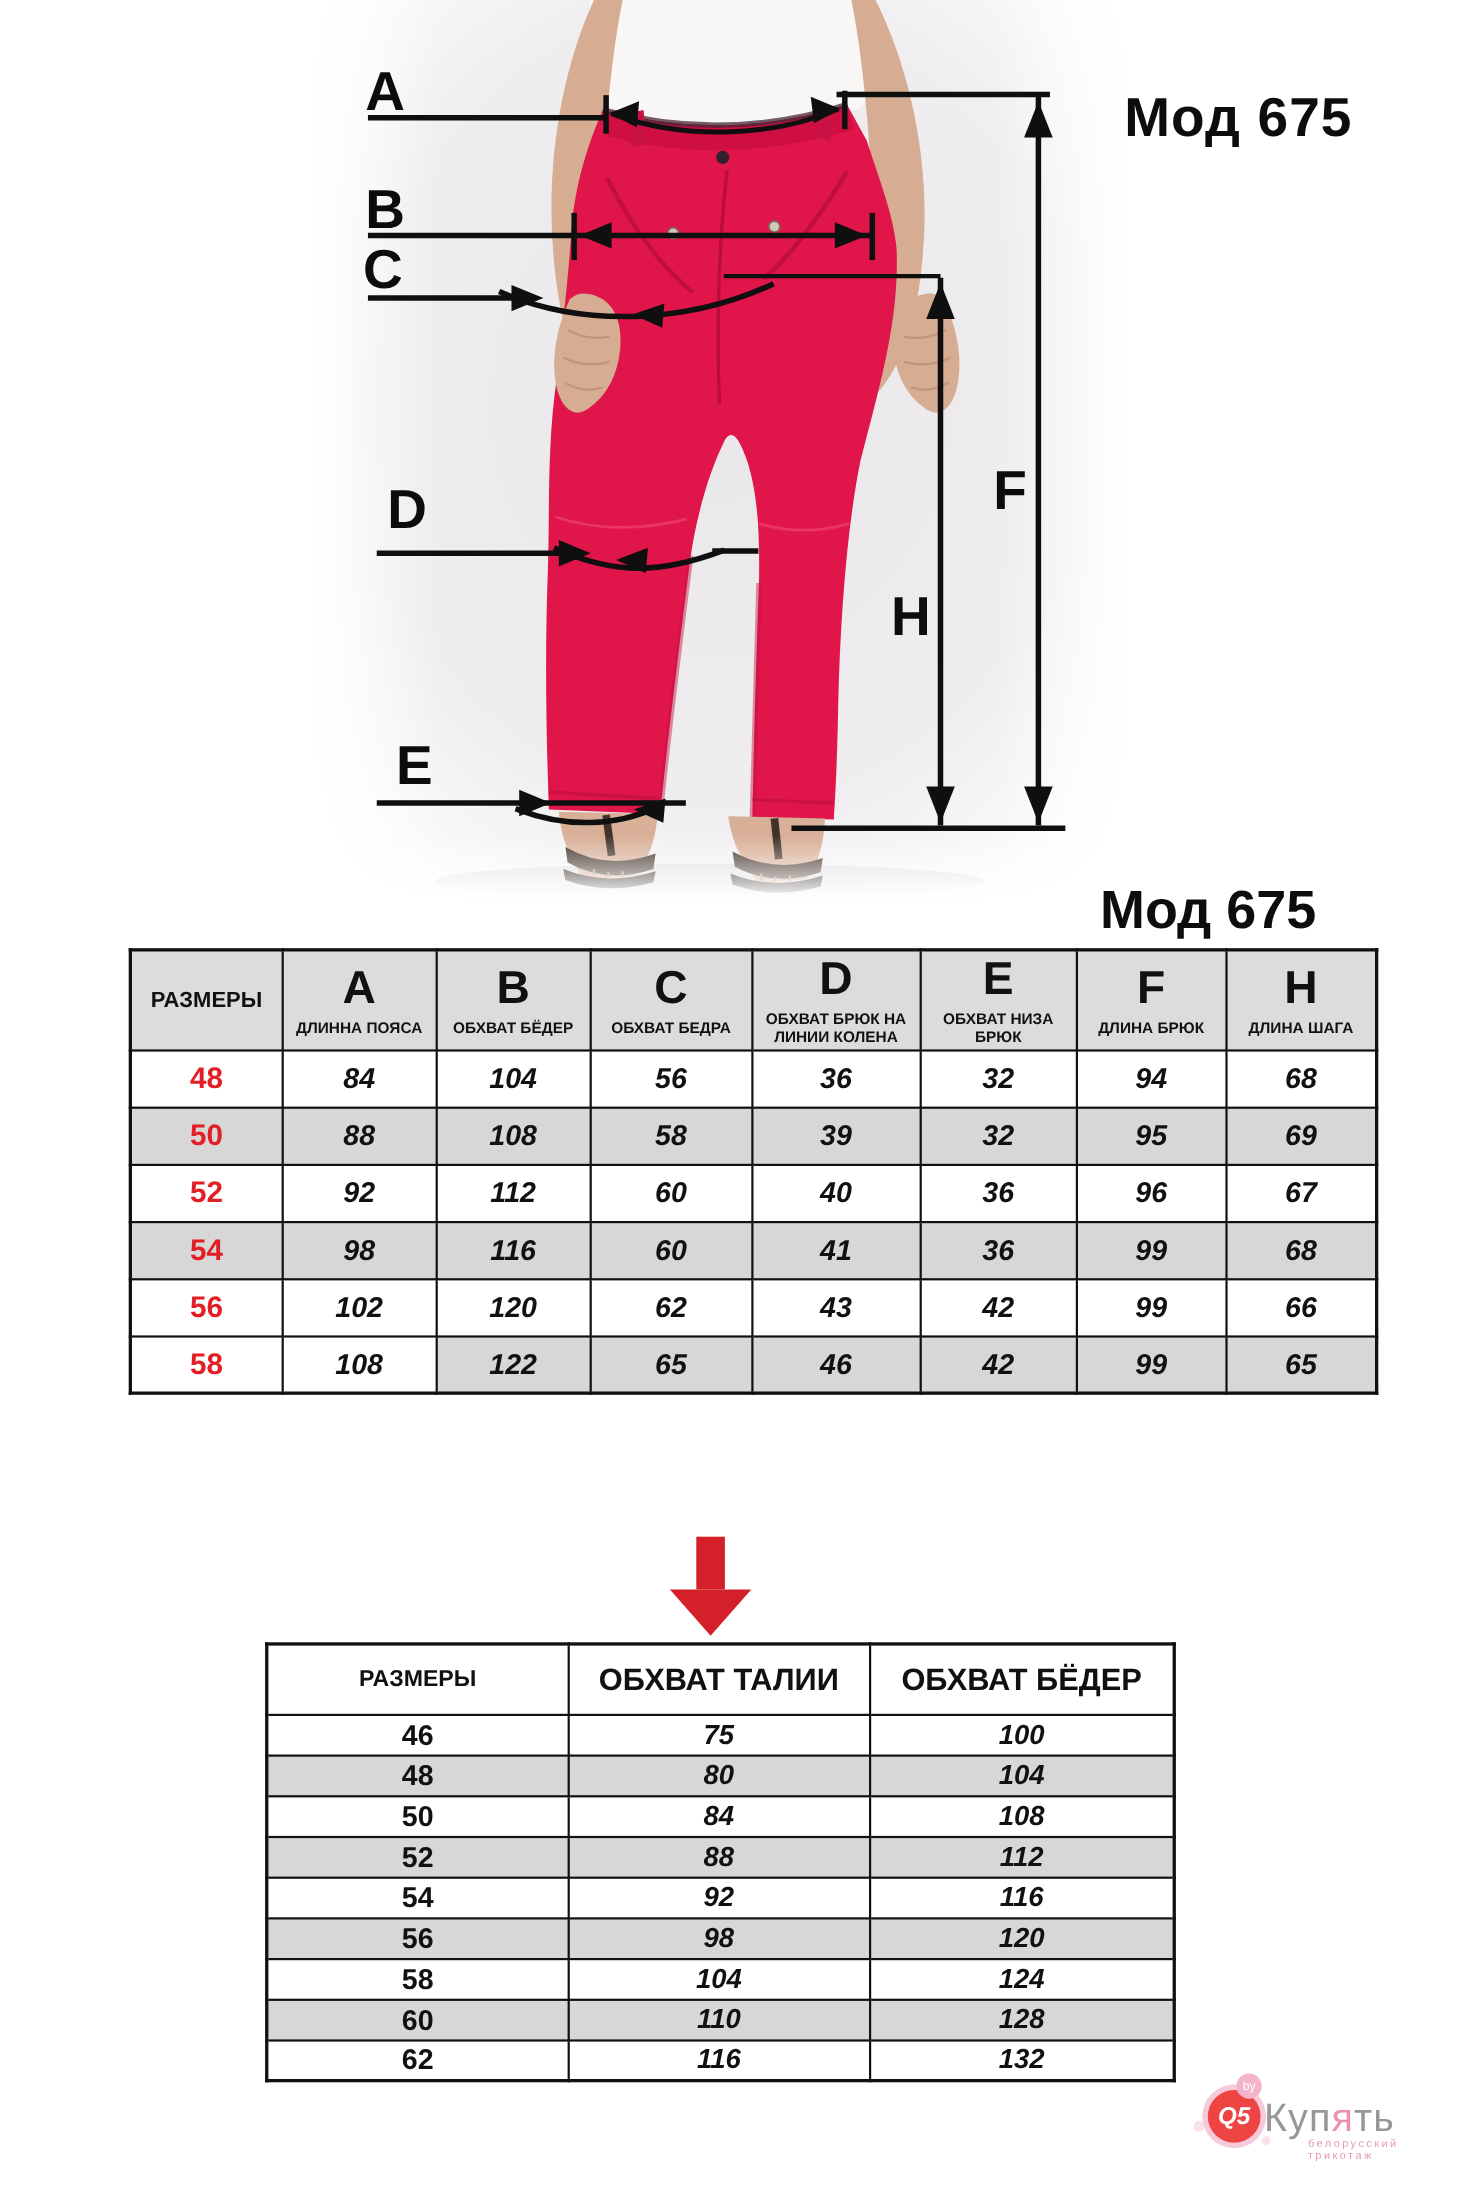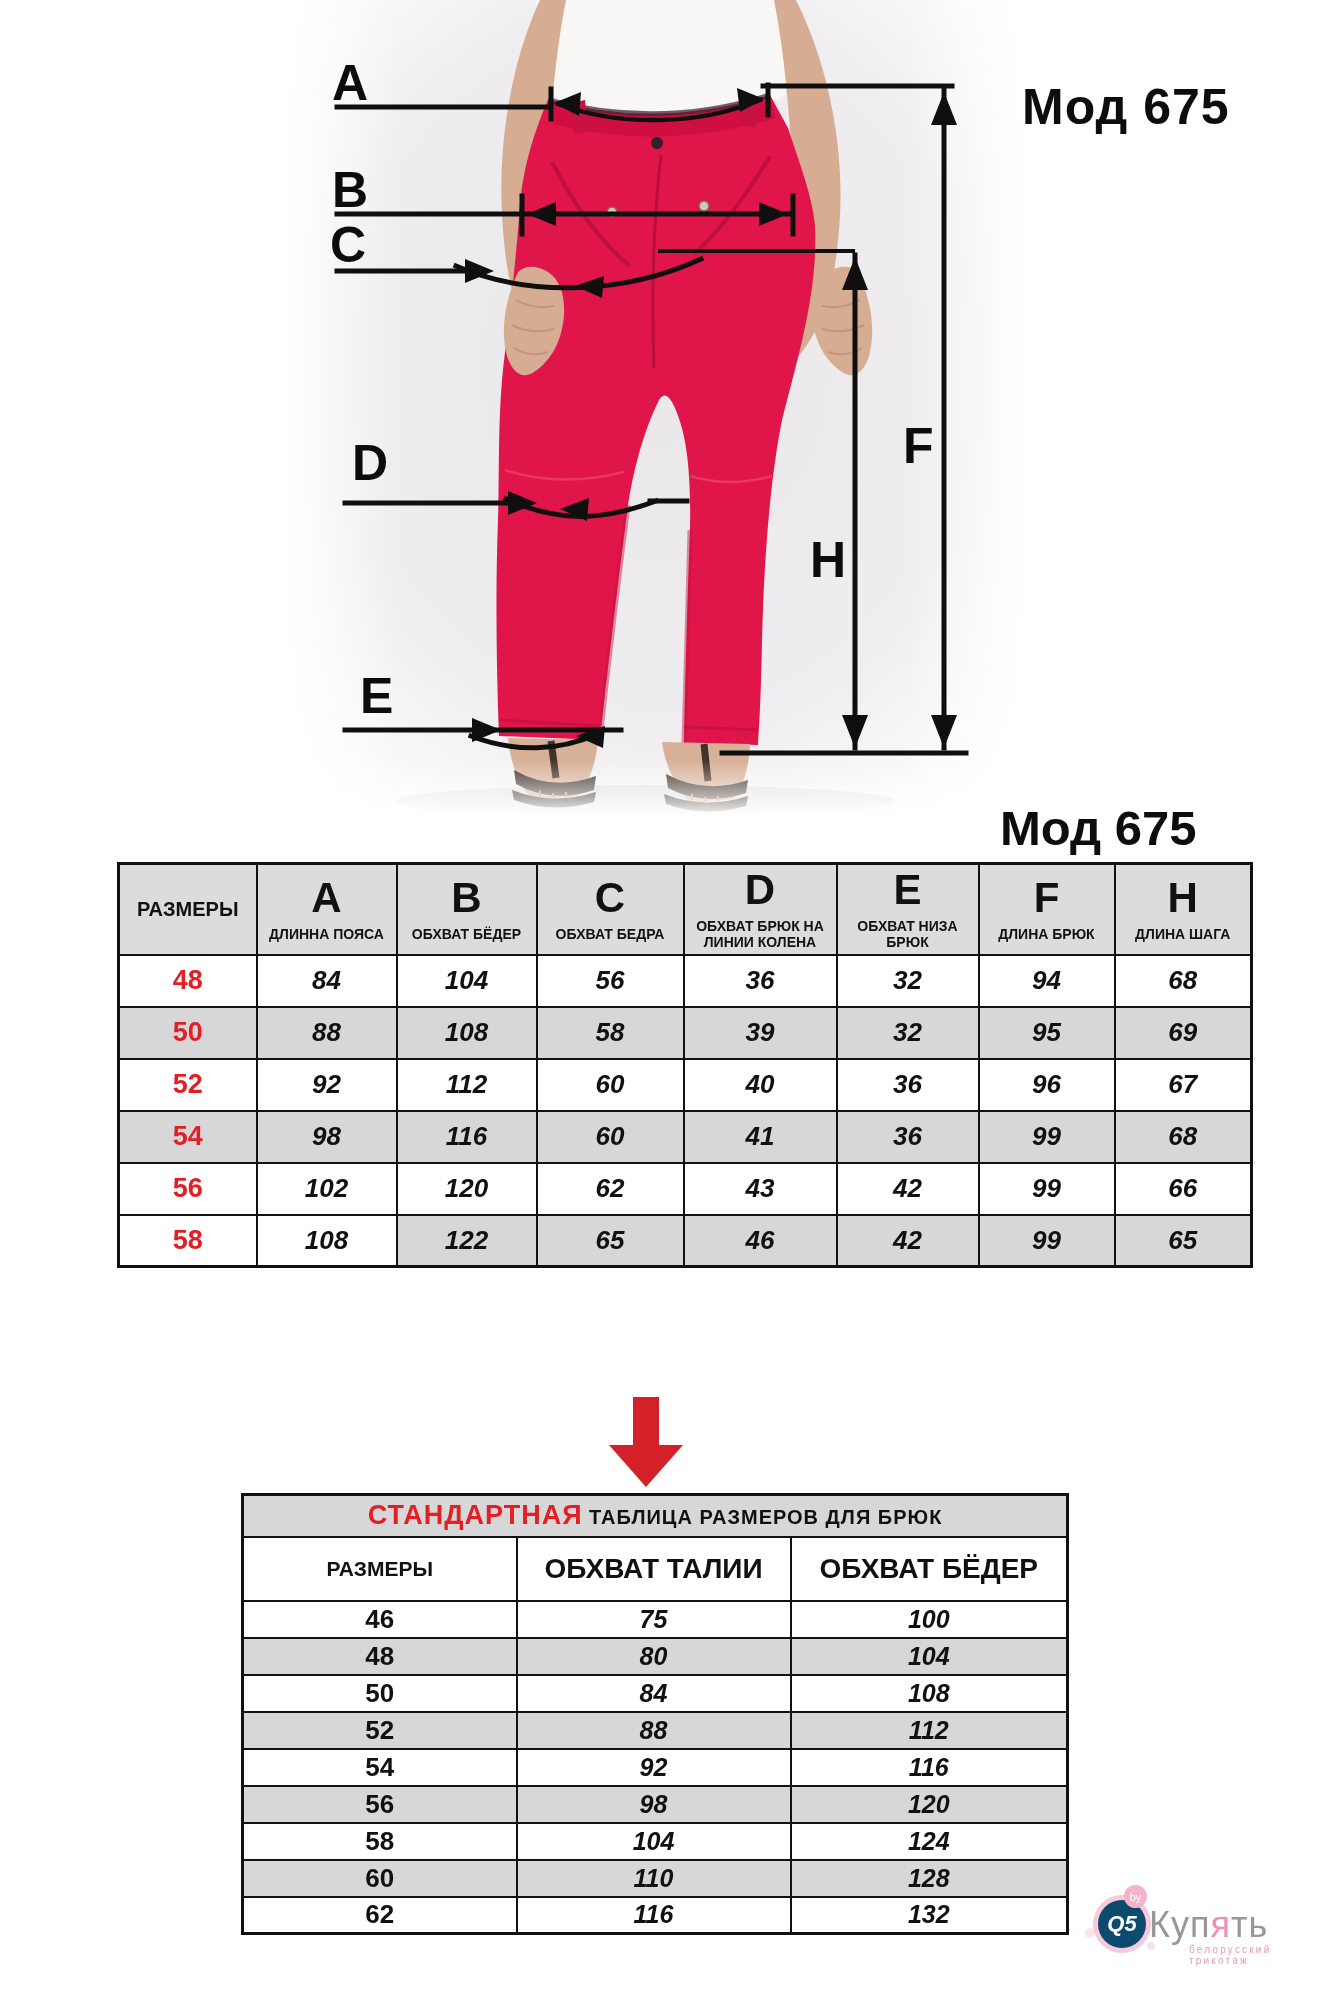--- a/index.html
+++ b/index.html
@@ -63,21 +63,21 @@
   #std-table .ch-sizes { font-size:21px; font-weight:bold; color:#111; }
   #std-table .ch-big { font-size:28px; font-weight:bold; color:#111; }
   #std-table td.sz { font-size:26px; font-weight:bold; color:#111; }
   #std-table td.val { font-size:25px; font-weight:bold; font-style:italic; color:#111; }
   #std-table td.shade { background:#d7d7d7; }
   
   .logo { position:absolute; left:1085px; top:1868px; width:250px; height:128px; }
   .logo .ring { position:absolute; left:8px; top:27px; width:58px; height:58px; border-radius:50%; background:#f6cadb; }
   .logo .q5 {
     position:absolute; left:13px; top:32px; width:48px; height:48px; border-radius:50%;
-    background:#0c4a6e; color:#fff; font-size:22px; font-weight:bold; font-style:italic;
+    background:#ef4444; color:#fff; font-size:22px; font-weight:bold; font-style:italic;
     display:flex; align-items:center; justify-content:center;
   }
   .logo .by {
     position:absolute; left:39px; top:17px; width:23px; height:23px; border-radius:50%;
     background:#f3b3ca; color:#fff; font-size:11px;
     display:flex; align-items:center; justify-content:center;
   }
   .logo .bubble { position:absolute; border-radius:50%; background:#f6cadb; opacity:0.55; }
   .logo .name { position:absolute; left:64px; top:36px; font-size:36px; color:#97969a; letter-spacing:1px; }
   .logo .name .accent { color:#ec8fb0; }
@@ -331,23 +331,20 @@
     <div class="head"></div>
   </div>
 
   <table id="std-table">
     <colgroup>
         <col style="width:274px">
         <col style="width:274px">
         <col style="width:277px">
       </colgroup>
     <tbody>
-        <tr class="trow">
-      <td class="title-cell" colspan="3"><span class="title-red">СТАНДАРТНАЯ</span><span class="title-rest">  ТАБЛИЦА РАЗМЕРОВ ДЛЯ БРЮК</span></td>
-    </tr>
     <tr class="chrow">
       <th class="ch-sizes">РАЗМЕРЫ</th>
       <th class="ch-big">ОБХВАТ ТАЛИИ</th>
       <th class="ch-big">ОБХВАТ БЁДЕР</th>
     </tr>
     <tr class="drow">
       <td class="sz">46</td>
       <td class="val">75</td>
       <td class="val">100</td>
     </tr>

